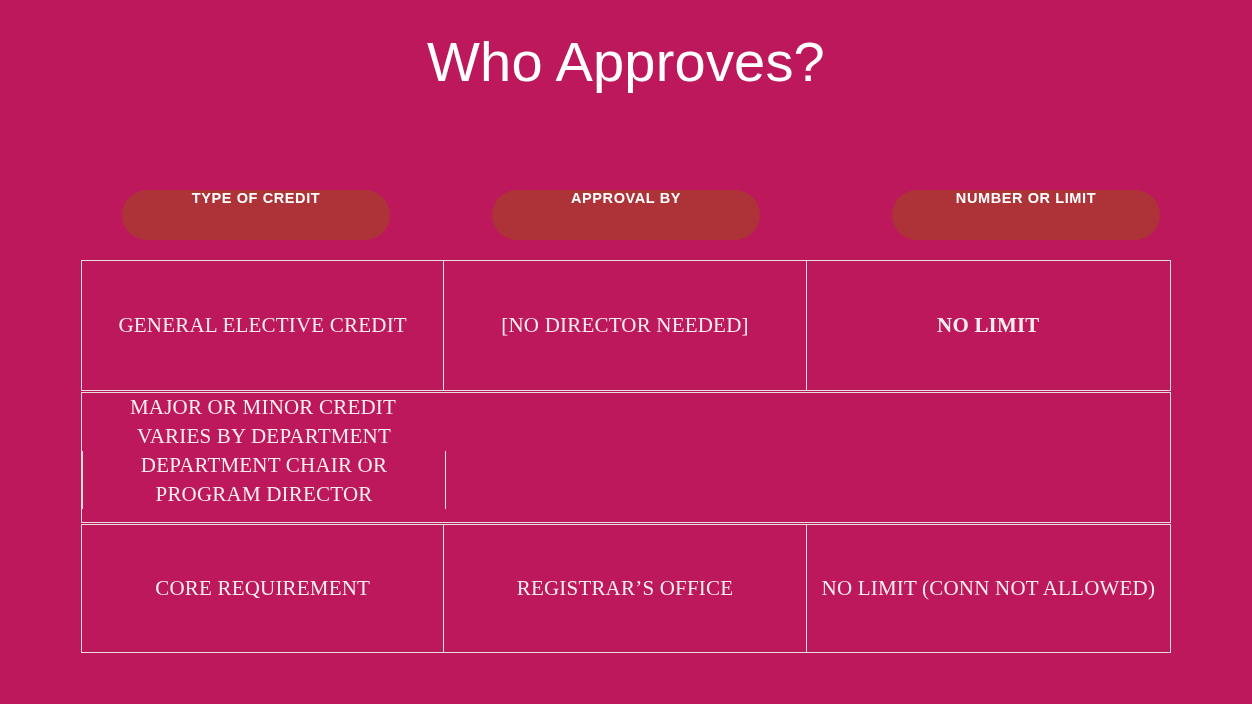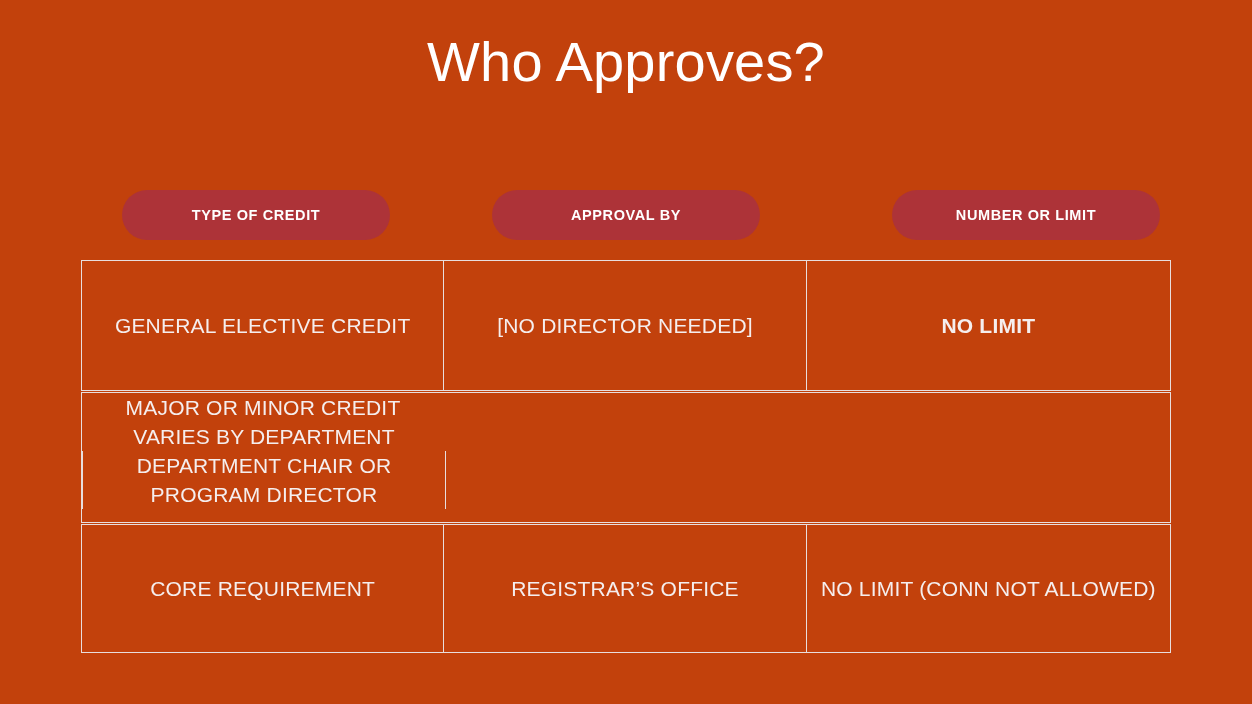--- a/index.html
+++ b/index.html
@@ -11,21 +11,21 @@
     height: 704px;
     background: #6d0505;
     font-family: "Liberation Sans", sans-serif;
     overflow: hidden;
     position: relative;
   }
 
   .slide {
     position: absolute;
     inset: 0;
-    background: #c2410c;
+    background: #be185d;
   }
 
   
   .title {
     position: absolute;
     left: 0;
     top: 28px;
     width: 1252px;
     text-align: center;
     color: #ffffff;
@@ -60,41 +60,41 @@
     height: 50px;
   }
   .pill {
     position: absolute;
     top: 0;
     width: 268px;
     height: 50px;
     border-radius: 25px;
     background: #ad3338;
     display: flex;
-    align-items: center;
     justify-content: center;
   }
   .pill:nth-of-type(1) { left: 0px; }
   .pill:nth-of-type(2) { left: 370px; }
   .pill:nth-of-type(3) { left: 770px; }
   .pill-label {
     color: #ffffff;
     font-size: 14.5px;
     font-weight: 700;
     letter-spacing: 0.6px;
     white-space: nowrap;
   }
 
   
   .table {
     position: absolute;
     left: 81px;
     top: 260px;
     width: 1090px;
     height: 378px;
+    font-family: Liberation Serif, serif;
   }
   .trow {
     position: absolute;
     left: 0;
     width: 1090px;
     box-sizing: border-box;
     border: 1.6px solid #e8dede;
     display: flex;
   }
   .trow-0 { top: 0px;   height: 131px; }

